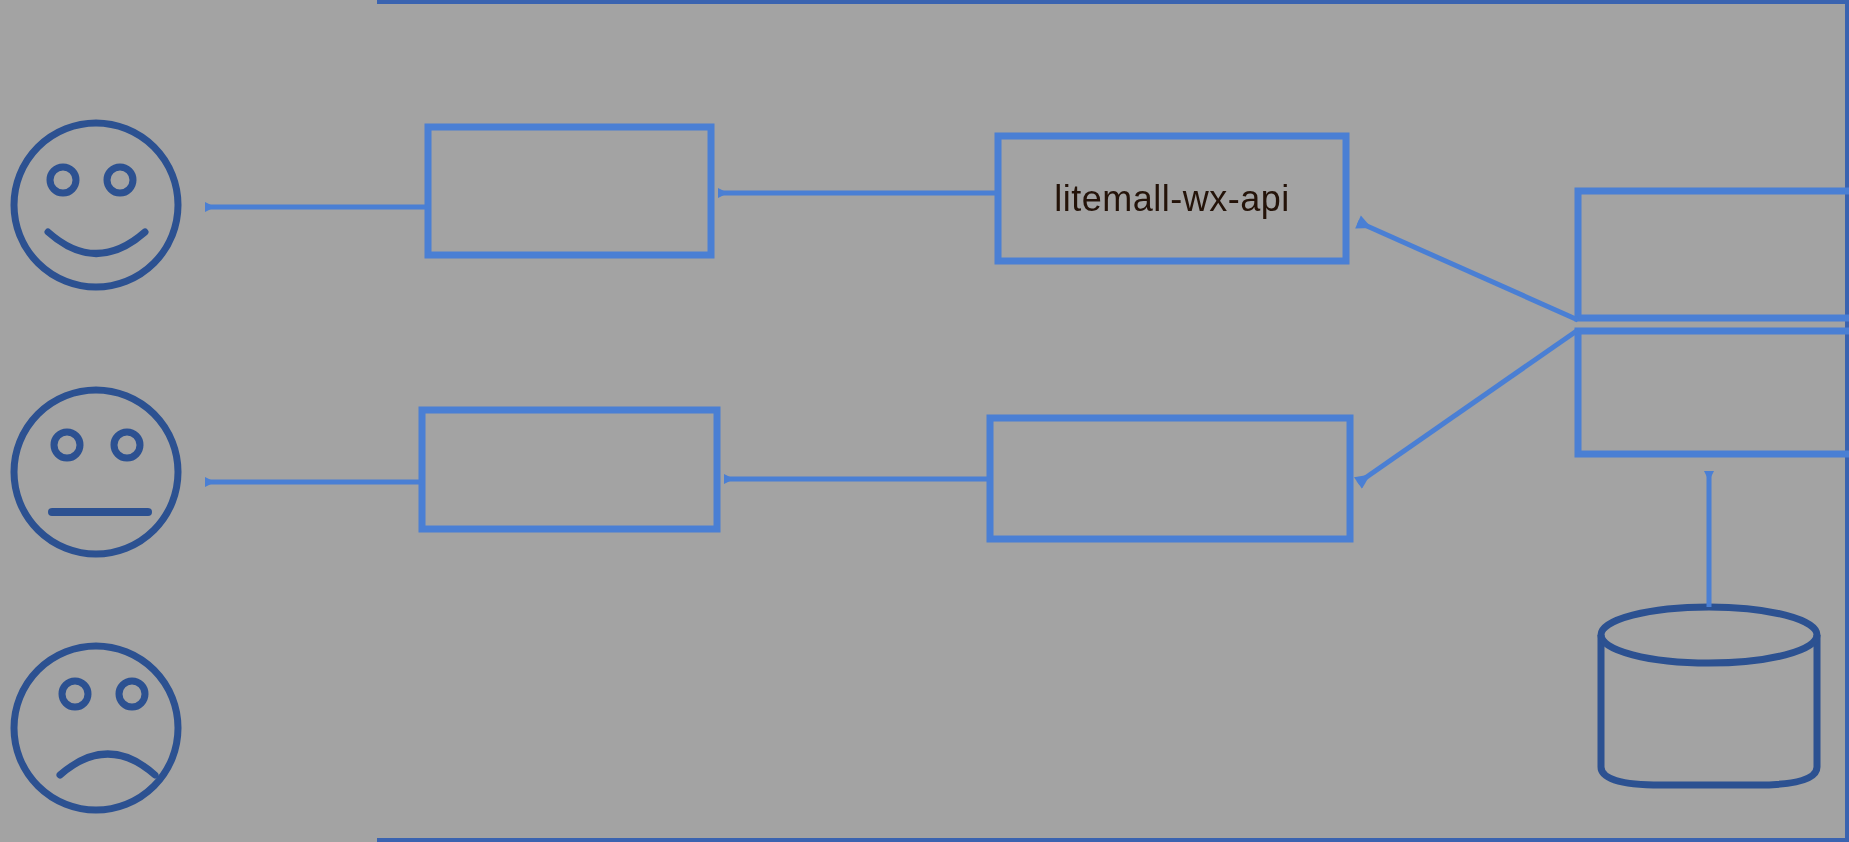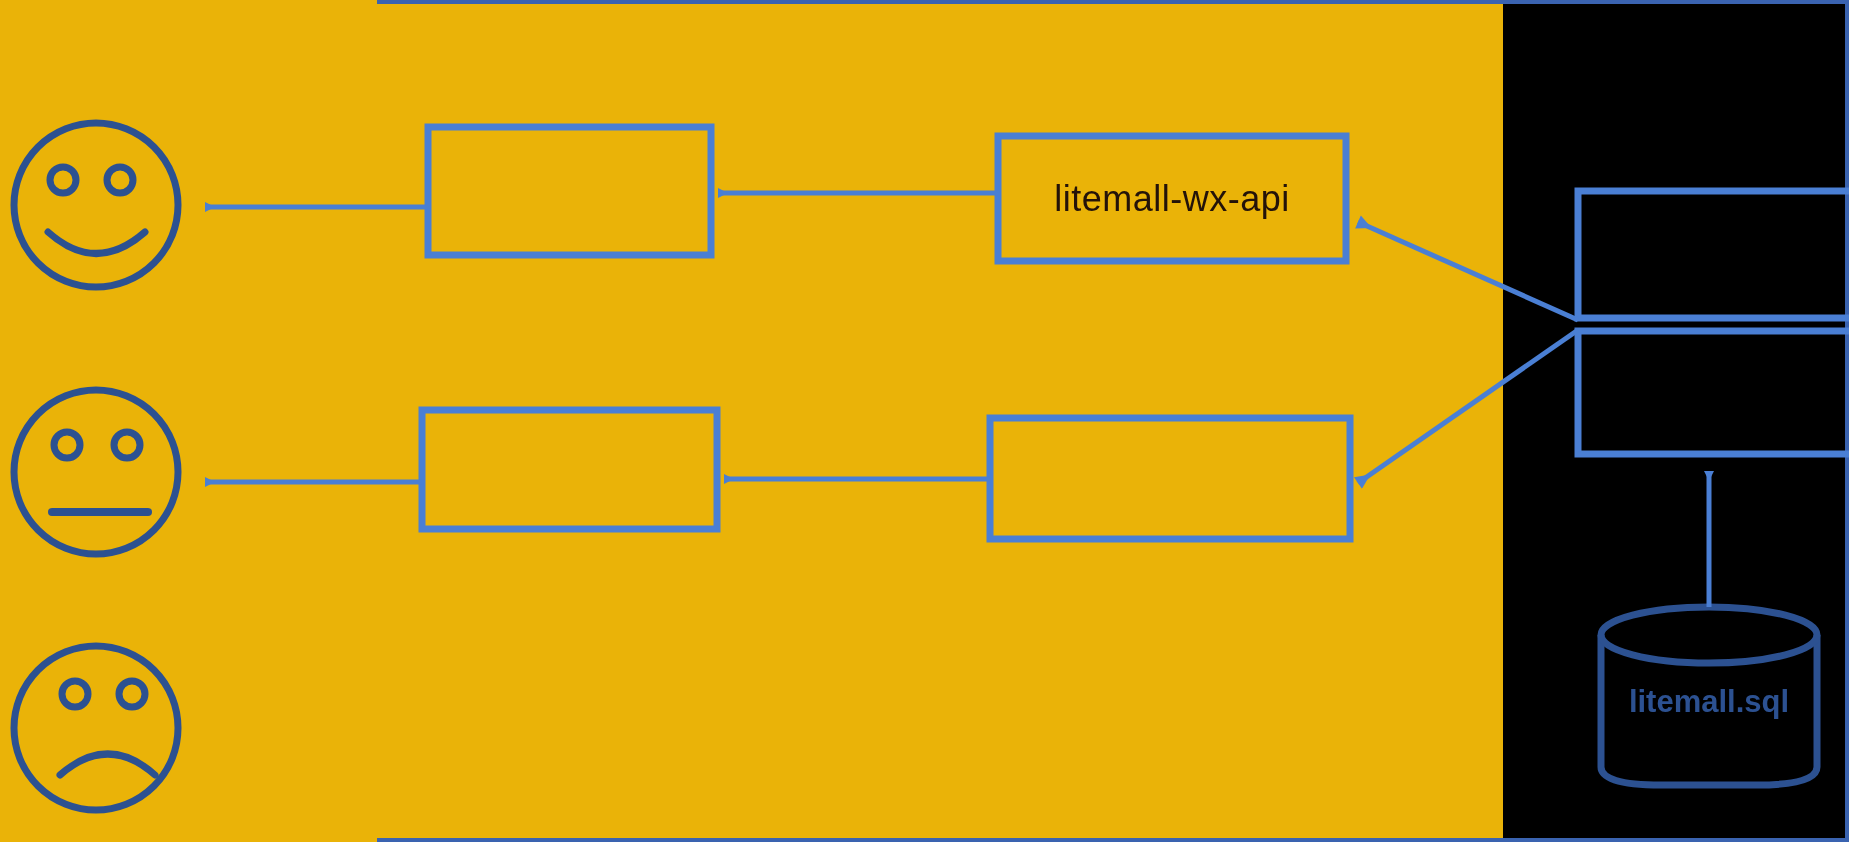--- a/index.html
+++ b/index.html
@@ -8,23 +8,23 @@
     background: #000000;
   }
   body {
     width: 1849px;
     height: 842px;
     overflow: hidden;
     font-family: "Liberation Sans", sans-serif;
   }
   #stage {
     position: relative;
-    width: 1503px;
+    width: 1849px;
     height: 842px;
-    background: #eab308;
+    background: #a3a3a3;
   }
   #stage > svg {
     position: absolute;
     top: 0;
     left: 0;
   }
   .lbl {
     position: absolute;
     display: flex;
     align-items: center;
@@ -114,15 +114,14 @@
     <line x1="1578" y1="320" x2="1358" y2="222" stroke="#4a7fd4" stroke-width="5" marker-end="url(#ah-lg)"></line>
 
     <line x1="1578" y1="330" x2="1358" y2="483" stroke="#4a7fd4" stroke-width="5" marker-end="url(#ah-lg)"></line>
 
     <line x1="1709" y1="607" x2="1709" y2="471" stroke="#4a7fd4" stroke-width="5" marker-end="url(#ah)"></line>
 
   </svg>
 
   <div class="lbl lbl-api" style="left:998px; top:136px; width:348px; height:125px;">litemall-wx-api</div>
 
-  <div class="lbl lbl-sql" style="left:1601px; top:680px; width:216px; height:44px;">litemall.sql</div>
 
 </div>
 
 </body></html>

